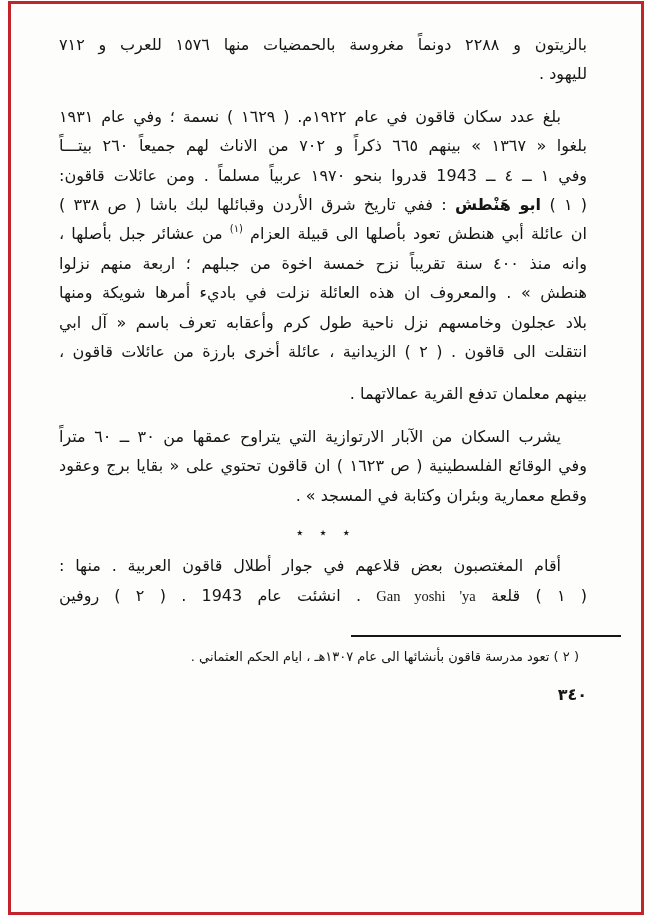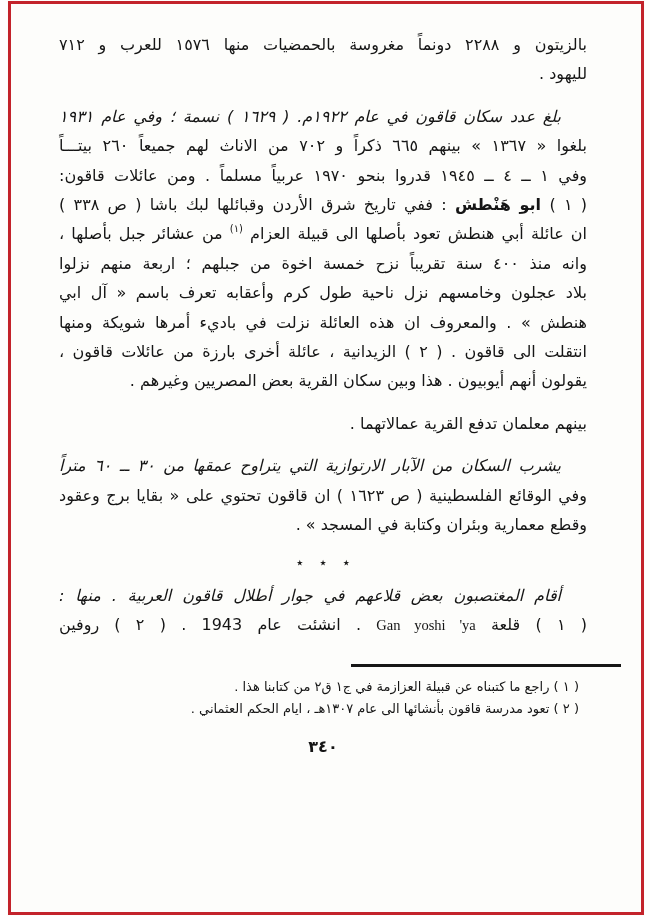--- a/index.html
+++ b/index.html
@@ -24,21 +24,21 @@
   }
   .para { margin-bottom:13px; }
   .line {
     font-size:16px;
     line-height:29.4px;
     text-align:justify;
     text-align-last:justify;
     -moz-text-align-last:justify;
   }
   .line.end { text-align-last:right; -moz-text-align-last:right; }
-  .line.indent { padding-right:26px;font-style:italic; }
+  .line.indent { padding-right:26px; }
   .sup {
     font-size:10px;
     vertical-align:7px;
     line-height:0;
   }
   .latin {
     direction:ltr;
     unicode-bidi:embed;
     font-family:"Liberation Serif", serif;
     font-size:14.5px;
@@ -57,21 +57,21 @@
     width:270px;
     margin:24px -34px 9px auto; 
   }
   .footnotes {
     font-size:13px;
     line-height:22.5px;
     padding-right:8px;
   }
   .fn-line { text-align:right; }
   .page-number {
-    text-align:center;
+    text-align:right;
     font-weight:bold;
     font-size:16px;
     margin-top:16px;
     letter-spacing:1px;
   }
 </style>
 </head>
 <body>
 
 <div class="page">
@@ -79,28 +79,27 @@
   <div class="content">
 
     <div id="body-main">
         <div class="para">
           <div class="line"><span>بالزيتون و ٢٢٨٨ دونماً مغروسة بالحمضيات منها ١٥٧٦ للعرب و ٧١٢</span></div>
           <div class="line end"><span>لليهود .</span></div>
         </div>
         <div class="para">
           <div class="line indent"><span>بلغ عدد سكان قاقون في عام ١٩٢٢م. ( ١٦٢٩ ) نسمة ؛ وفي عام ١٩٣١</span></div>
           <div class="line"><span>بلغوا « ١٣٦٧ » بينهم ٦٦٥ ذكراً و ٧٠٢ من الاناث لهم جميعاً ٢٦٠ بيتـــاً</span></div>
-          <div class="line"><span>وفي ١ ــ ٤ ــ ١٩٤٥ قدروا بنحو ١٩٧٠ عربياً مسلماً . ومن عائلات قاقون:</span></div>
+          <div class="line"><span>وفي ١ ــ ٤ ــ 1943 قدروا بنحو ١٩٧٠ عربياً مسلماً . ومن عائلات قاقون:</span></div>
           <div class="line"><span>( ١ ) </span><span class="b">ابو هَنْطش</span><span> : ففي تاريخ شرق الأردن وقبائلها لبك باشا ( ص ٣٣٨ )</span></div>
           <div class="line"><span>ان عائلة أبي هنطش تعود بأصلها الى قبيلة العزام </span><span class="sup">(١)</span><span> من عشائر جبل بأصلها ،</span></div>
           <div class="line"><span>وانه منذ ٤٠٠ سنة تقريباً نزح خمسة اخوة من جبلهم ؛ اربعة منهم نزلوا</span></div>
+          <div class="line"><span>هنطش » . والمعروف ان هذه العائلة نزلت في باديء أمرها شويكة ومنها</span></div>
           <div class="line"><span>بلاد عجلون وخامسهم نزل ناحية طول كرم وأعقابه تعرف باسم « آل ابي</span></div>
-          <div class="line"><span>هنطش » . والمعروف ان هذه العائلة نزلت في باديء أمرها شويكة ومنها</span></div>
           <div class="line"><span>انتقلت الى قاقون . ( ٢ ) الزيدانية ، عائلة أخرى بارزة من عائلات قاقون ،</span></div>
-          <div class="line end"><span>يقولون أنهم أيوبيون . هذا وبين سكان القرية بعض المصريين وغيرهم .</span></div>
         </div>
         <div class="para">
           <div class="line end"><span>بينهم معلمان تدفع القرية عمالاتهما .</span></div>
         </div>
         <div class="para">
           <div class="line indent"><span>يشرب السكان من الآبار الارتوازية التي يتراوح عمقها من ٣٠ ــ ٦٠ متراً</span></div>
           <div class="line"><span>وفي الوقائع الفلسطينية ( ص ١٦٢٣ ) ان قاقون تحتوي على « بقايا برج وعقود</span></div>
           <div class="line end"><span>وقطع معمارية وبئران وكتابة في المسجد » .</span></div>
         </div>
       </div>
@@ -110,20 +109,19 @@
     <div id="body-after">
         <div class="para">
           <div class="line indent"><span>أقام المغتصبون بعض قلاعهم في جوار أطلال قاقون العربية . منها :</span></div>
           <div class="line"><span>( ١ ) قلعة </span><span class="latin">Gan yoshi 'ya</span><span> . انشئت عام 1943 . ( ٢ ) روفين</span></div>
         </div>
       </div>
 
     <div class="fn-rule"></div>
 
     <div id="footnotes" class="footnotes">
-        <div class="fn-line">( ١ ) راجع ما كتبناه عن قبيلة العزازمة في ج١ ق٢ من كتابنا هذا .</div>
         <div class="fn-line">( ٢ ) تعود مدرسة قاقون بأنشائها الى عام ١٣٠٧هـ ، ايام الحكم العثماني .</div>
       </div>
 
     <div class="page-number">٣٤٠</div>
 
   </div>
 </div>
 
 </body></html>

